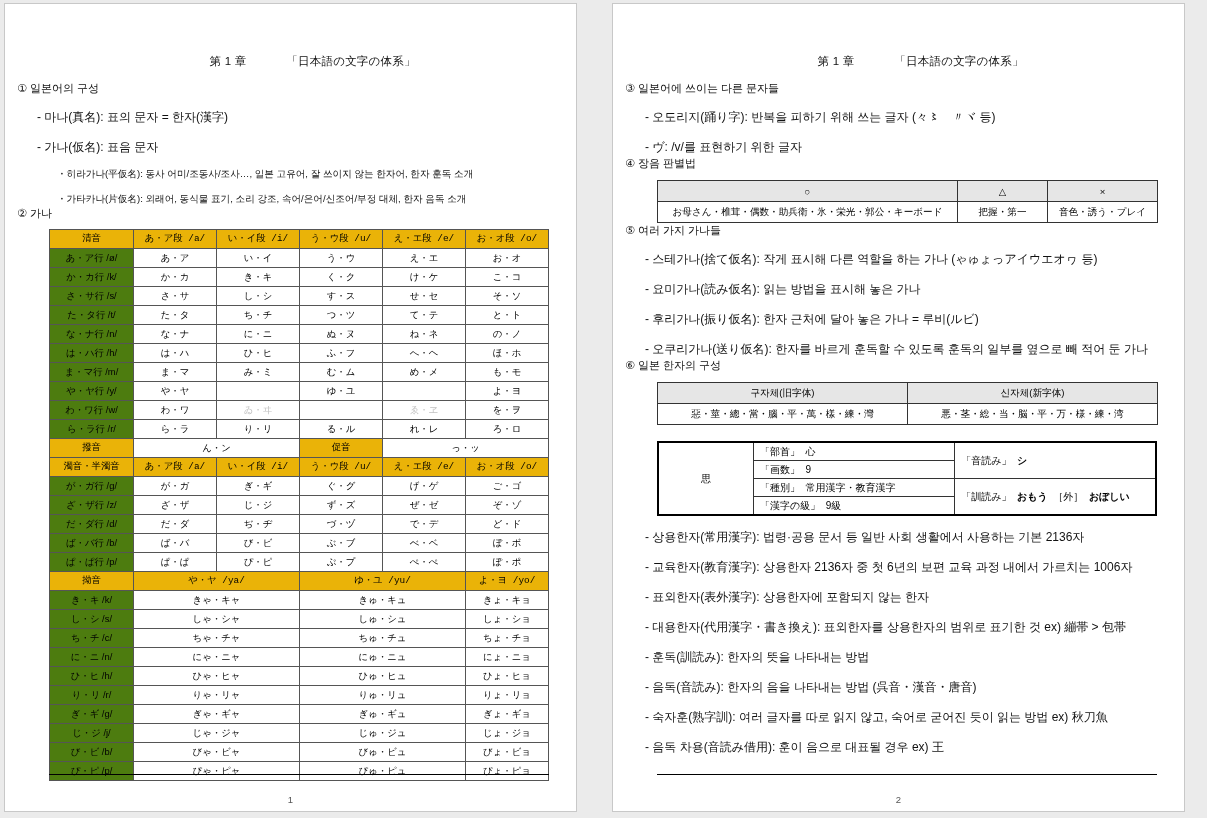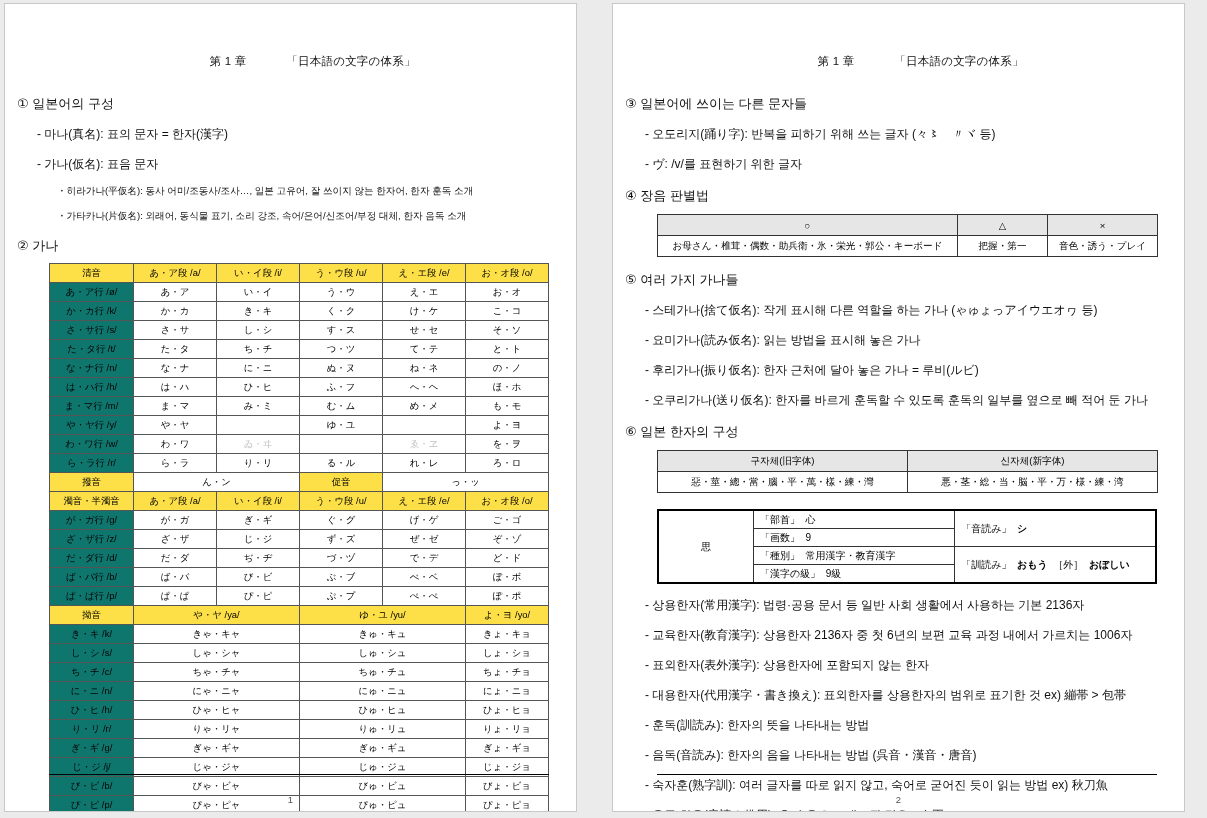--- a/index.html
+++ b/index.html
@@ -16,36 +16,36 @@
     overflow:hidden;
   }
   #page1{left:4px;}
   #page2{left:612px;}
   .page-inner{position:absolute;left:44px;top:0;width:500px;}
 
   .doc-title{
     text-align:center;font-size:11.5px;color:#111;margin-top:38px;
     letter-spacing:.2px;white-space:pre;
   }
-  .sec{font-size:13px;color:#111;margin-top:14px;margin-left:-32px;}
+  .sec{font-size:11px;color:#111;margin-left:-32px;}
   .lvl1{font-size:12px;color:#111;margin-top:13px;margin-left:-12px;}
   .lvl2{font-size:9.6px;color:#111;margin-top:12px;margin-left:8px;}
 
   
   table.kana{
     border-collapse:collapse;width:500px;margin-top:8px;
     table-layout:fixed;border:1.6px solid #000;
   }
   table.kana td,table.kana th{
     border:0.8px solid #555;
     font-size:9.4px;text-align:center;color:#000;
     height:18px;line-height:18px;padding:0;font-weight:normal;
   }
-  table.kana th.hd{background:#fde047;}
-  table.kana td.lbl{background:#0f766e;}
+  table.kana th.hd{background:#eab308;font-family:Liberation Mono, monospace;}
+  table.kana td.lbl{background:#4d7c0f;}
   table.kana td.faint{color:#c2c2c2;}
   .colL{width:84px;}
 
   
   table.simple{
     border-collapse:collapse;margin-top:9px;table-layout:fixed;
     border:1.8px solid #000;width:500px;
   }
   table.simple td{
     border:0.9px solid #333;font-size:9.6px;text-align:center;color:#000;

